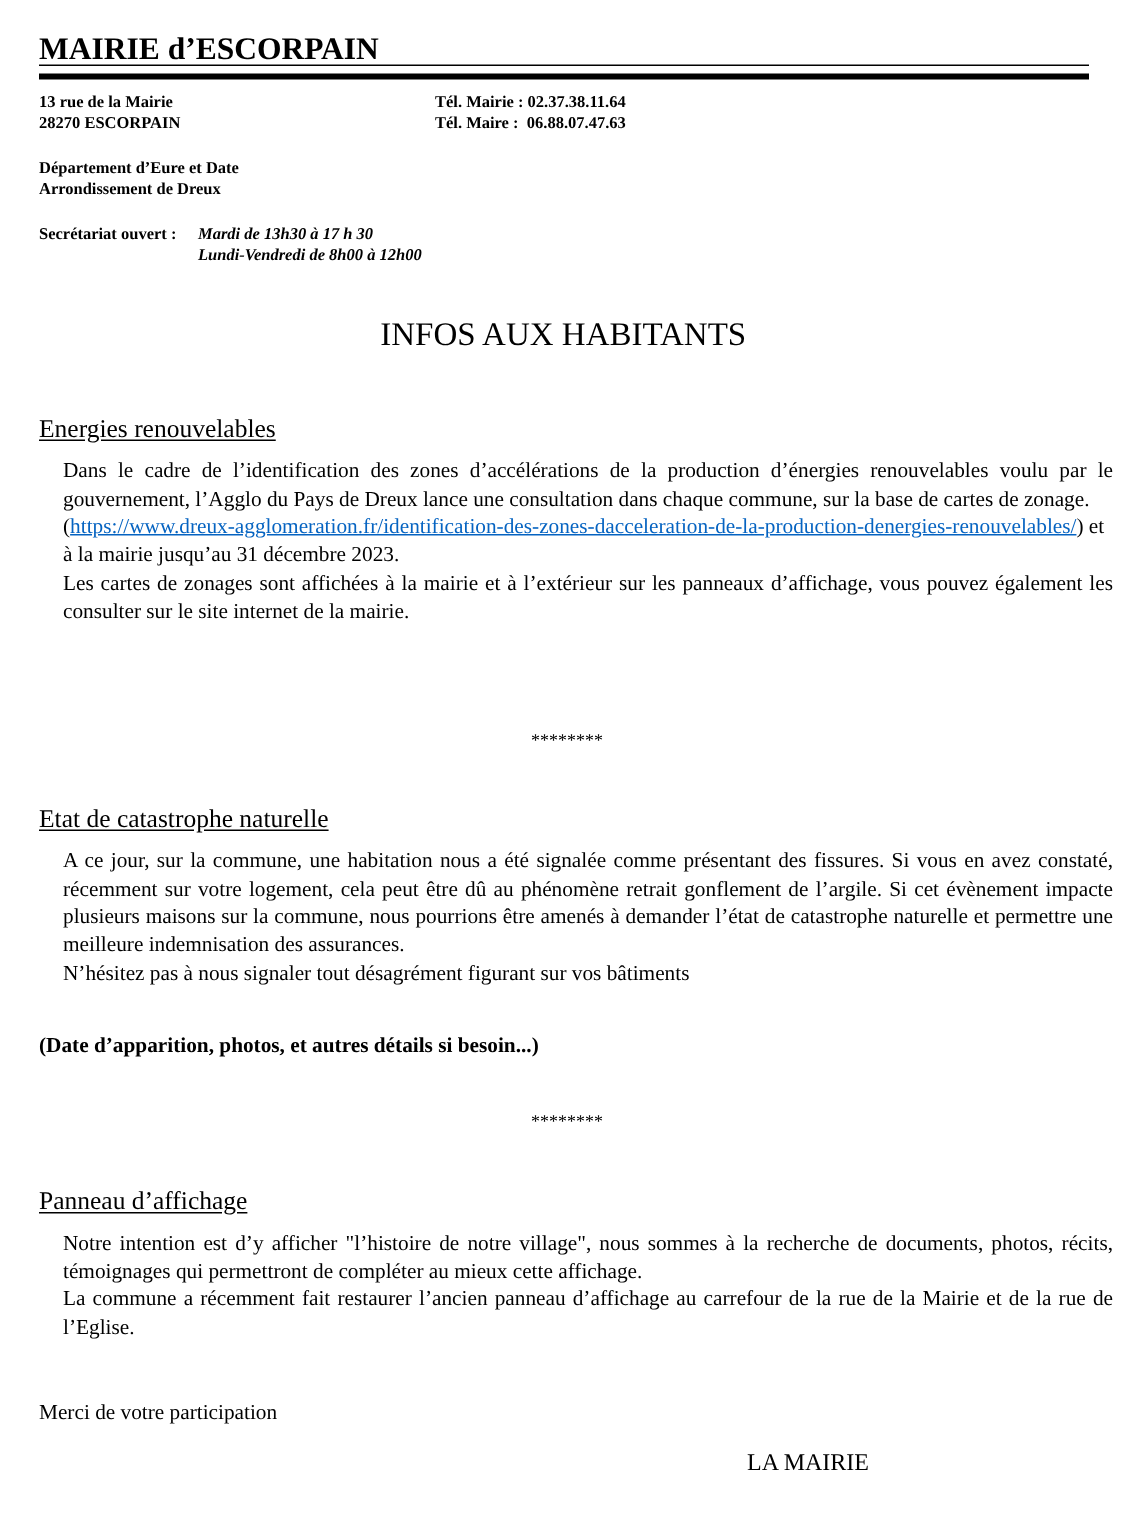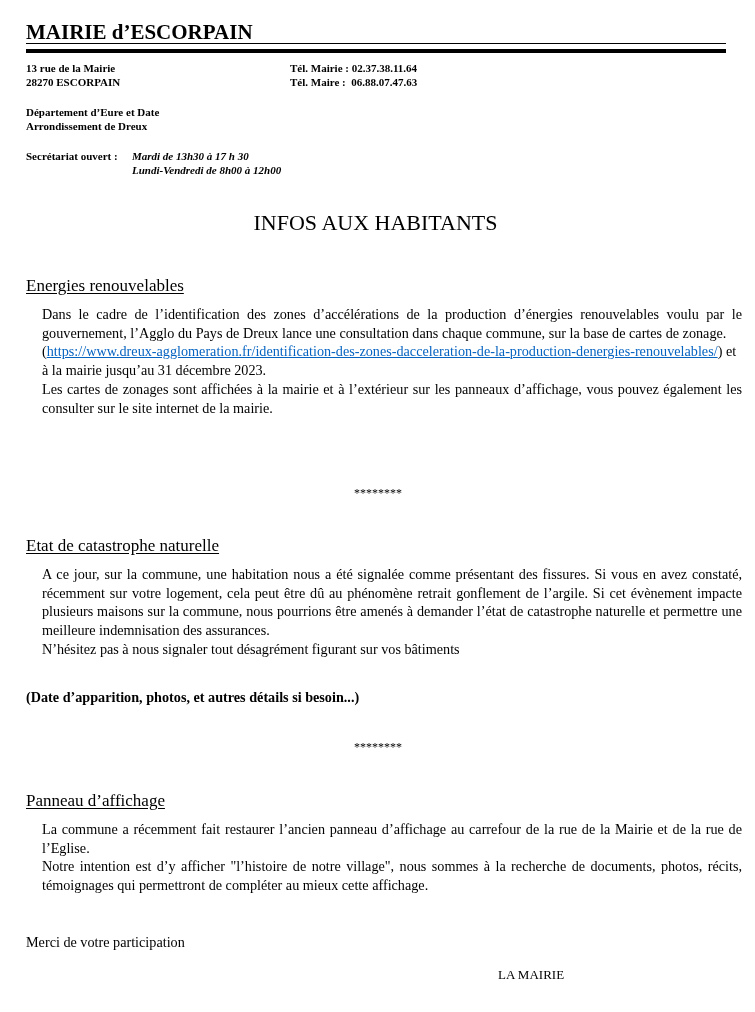--- a/index.html
+++ b/index.html
@@ -70,21 +70,21 @@
       font-size: 12px;
       letter-spacing: 0px;
     }
     .plain {
       left: 26px;
       font-size: 14.2px;
       white-space: nowrap;
     }
     .signature {
       left: 498px; top: 967px;
-      font-size: 13px;
+      font-size: 16px;
       white-space: nowrap;
     }
   </style>
 </head>
 <body>
 
 <div class="abs mairie-title">MAIRIE d’ESCORPAIN</div>
 <div class="abs rule-thin"></div>
 <div class="abs rule-thick"></div>
 
@@ -121,18 +121,18 @@
 <div class="abs para" style="top:565px;">
   <p>A ce jour, sur la commune, une habitation nous a été signalée comme présentant des fissures. Si vous en avez constaté, récemment sur votre logement, cela peut être dû au phénomène retrait gonflement de l’argile. Si cet évènement impacte plusieurs maisons sur la commune, nous pourrions être amenés à demander l’état de catastrophe naturelle et permettre une meilleure indemnisation des assurances.</p>
   <p>N’hésitez pas à nous signaler tout désagrément figurant sur vos bâtiments</p>
 </div>
 <div class="abs plain" style="top:689px;font-weight:bold;">(Date d’apparition, photos, et autres détails si besoin...)</div>
 
 <div class="abs stars" style="top:740px;">********</div>
 
 <div class="abs section-title" style="top:791px;">Panneau d’affichage</div>
 <div class="abs para" style="top:820px;">
+  <p>Notre intention est d’y afficher "l’histoire de notre village", nous sommes à la recherche de documents, photos, récits, témoignages qui permettront de compléter au mieux cette affichage.</p>
   <p>La commune a récemment fait restaurer l’ancien panneau d’affichage au carrefour de la rue de la Mairie et de la rue de l’Eglise.</p>
-  <p>Notre intention est d’y afficher "l’histoire de notre village", nous sommes à la recherche de documents, photos, récits, témoignages qui permettront de compléter au mieux cette affichage.</p>
 </div>
 
 <div class="abs plain" style="top:934px;">Merci de votre participation</div>
 <div class="abs signature">LA MAIRIE</div>
 
 </body></html>

